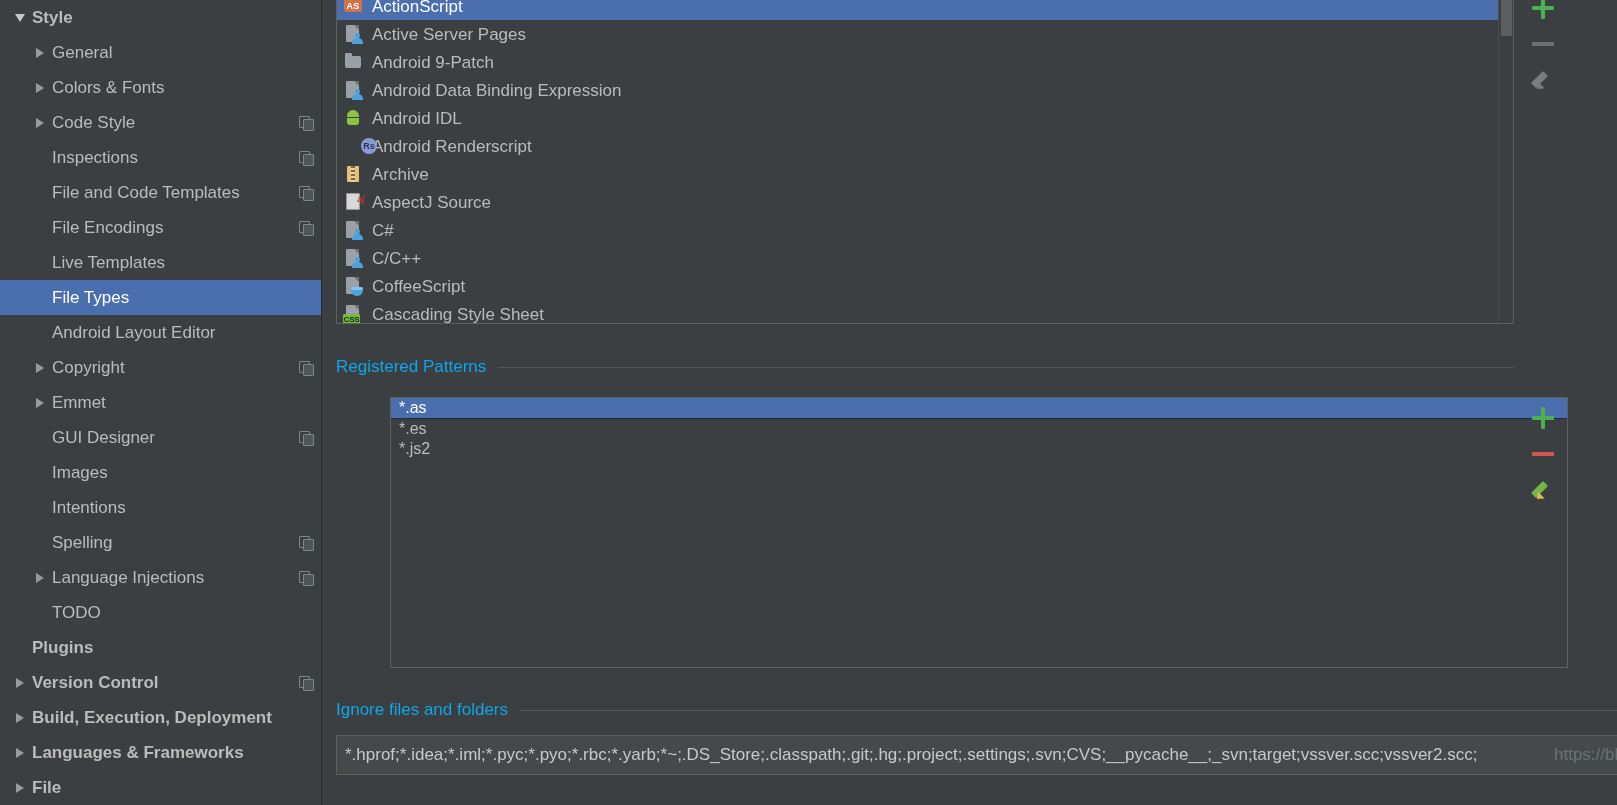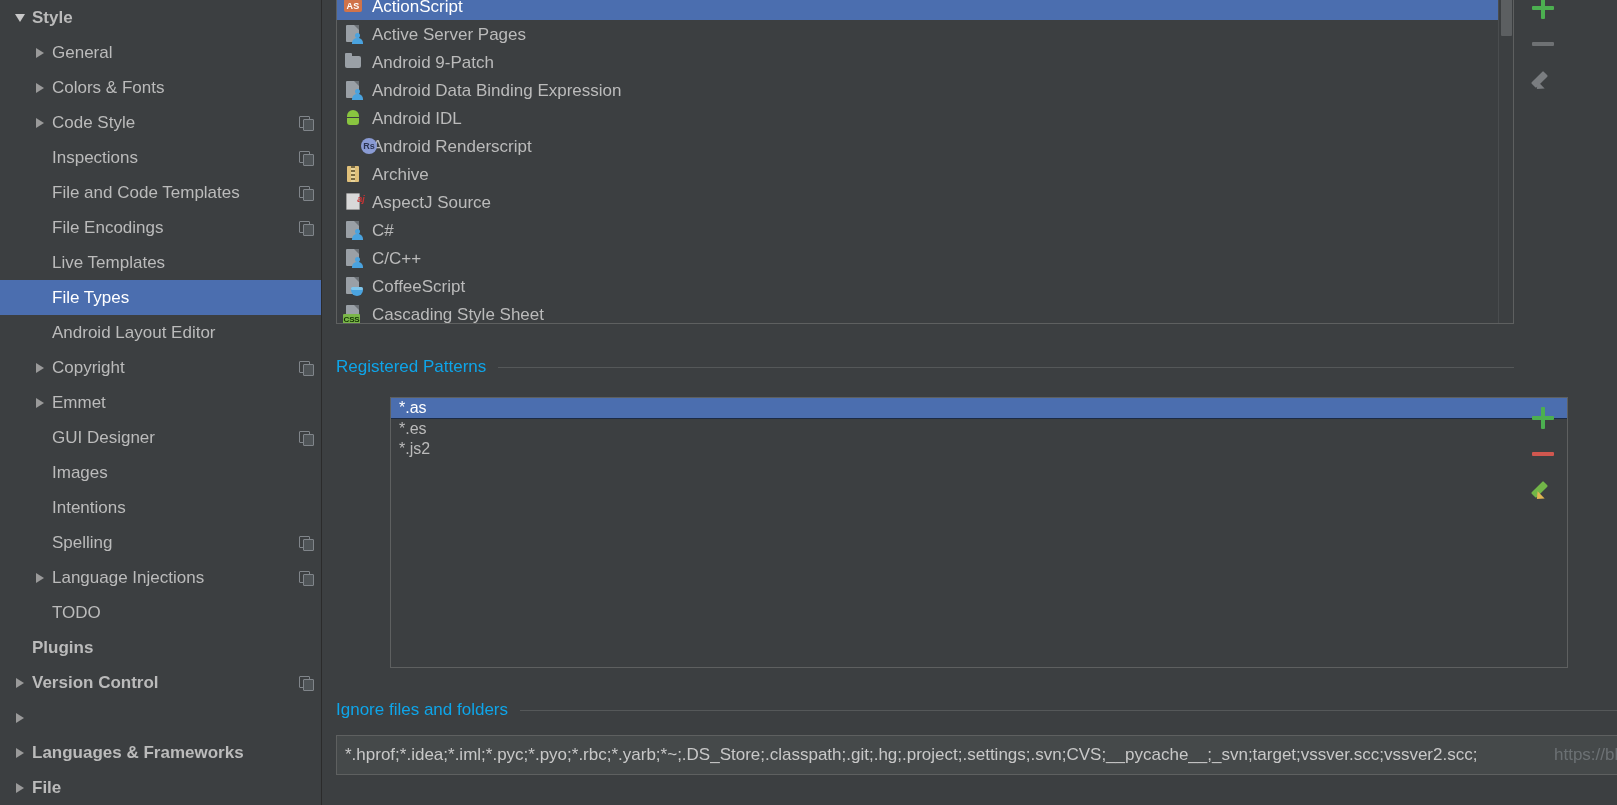--- a/index.html
+++ b/index.html
@@ -378,20 +378,21 @@
           <span class="arrow" style="margin-left: 8px;">
             <span class="tri-right"></span>
           </span>
           <span class="tree-label">Version Control</span>
           <span class="copy-icon"></span>
         </div>
         <div class="tree-item bold">
           <span class="arrow" style="margin-left: 8px;">
             <span class="tri-right"></span>
           </span>
+          <span class="tree-label">Build, Execution, Deployment</span>
         </div>
         <div class="tree-item bold">
           <span class="arrow" style="margin-left: 8px;">
             <span class="tri-right"></span>
           </span>
           <span class="tree-label">Languages &amp; Frameworks</span>
         </div>
         <div class="tree-item bold">
           <span class="arrow" style="margin-left: 8px;">
             <span class="tri-right"></span>

